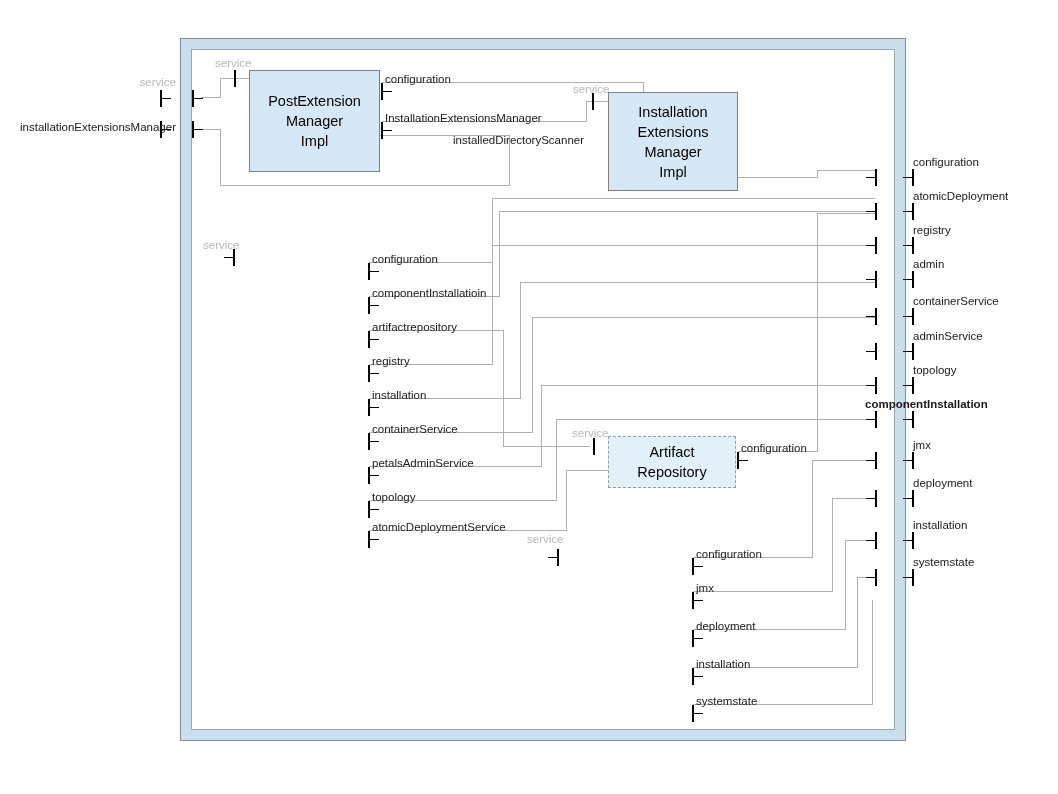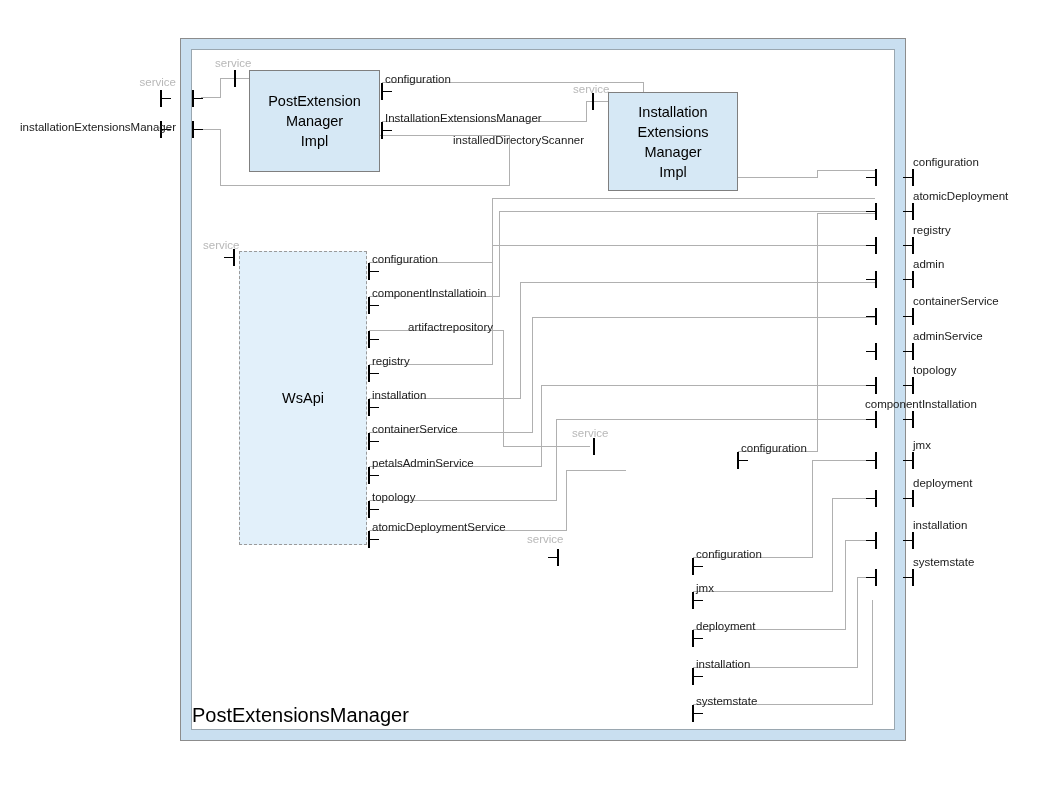--- a/index.html
+++ b/index.html
@@ -60,21 +60,20 @@
   .lbl.grey{color:#b8b8b8;}
   .lbl.r{transform:translateX(-100%);}
 </style>
 </head>
 <body>
 
 <div id="canvas">
 
   <div class="frame-outer" style="left:180px;top:38px;width:726px;height:703px;"></div>
   <div class="frame-inner" style="left:191px;top:49px;width:704px;height:681px;"></div>
-  <div class="frame-title" style="left:192px;top:705px;">PostExtensionsManager</div>
 
   <div class="wire wh" style="left:201px;top:97px;width:20px;"></div>
   <div class="wire wv" style="left:220px;top:78px;height:20px;"></div>
   <div class="wire wh" style="left:220px;top:78px;width:30px;"></div>
 
   <div class="wire wh" style="left:201px;top:129px;width:20px;"></div>
   <div class="wire wv" style="left:220px;top:129px;height:56px;"></div>
   <div class="wire wh" style="left:220px;top:185px;width:290px;"></div>
   <div class="wire wv" style="left:509px;top:135px;height:51px;"></div>
   <div class="wire wh" style="left:380px;top:135px;width:130px;"></div>
@@ -165,29 +164,30 @@
     <span style="white-space:pre-line;">Installation
 Extensions
 Manager
 Impl</span>
   </div>
   <div class="lbl grey" style="left:573px;top:84px;">service</div>
   <div class="port baronly" style="left:592px;top:93px;">
       <span class="bar"></span>
     </div>
 
-  <div class="comp dashed" style="left:239px;top:251px;width:128px;height:294px;">
-    <span>WsApi</span>
-  </div>
   <div class="lbl grey" style="left:203px;top:240px;">service</div>
   <div class="port left" style="left:233px;top:249px;">
       <span class="bar"></span>
       <span class="stub"></span>
     </div>
 
+  <div class="comp dashed" style="left:608px;top:436px;width:128px;height:52px;">
+    <span style="white-space:pre-line;">Artifact
+Repository</span>
+  </div>
   <div class="lbl grey" style="left:572px;top:428px;">service</div>
   <div class="port baronly" style="left:593px;top:438px;">
       <span class="bar"></span>
     </div>
 
   <div class="lbl grey" style="left:527px;top:534px;">service</div>
   <div class="port left" style="left:557px;top:549px;">
       <span class="bar"></span>
       <span class="stub"></span>
     </div>
@@ -207,21 +207,21 @@
       <div class="lbl" style="left: 372px; top: 254px;">configuration</div>
       <div class="port right" style="left: 368px; top: 263px;">
         <span class="bar"></span>
         <span class="stub"></span>
       </div>
       <div class="lbl" style="left: 372px; top: 288px;">componentInstallatioin</div>
       <div class="port right" style="left: 368px; top: 297px;">
         <span class="bar"></span>
         <span class="stub"></span>
       </div>
-      <div class="lbl" style="left: 372px; top: 322px; margin-left: 36px;">artifactrepository</div>
+      <div class="lbl" style="left: 372px; top: 322px;">artifactrepository</div>
       <div class="port right" style="left: 368px; top: 331px;">
         <span class="bar"></span>
         <span class="stub"></span>
       </div>
       <div class="lbl" style="left: 372px; top: 356px;">registry</div>
       <div class="port right" style="left: 368px; top: 365px;">
         <span class="bar"></span>
         <span class="stub"></span>
       </div>
       <div class="lbl" style="left: 372px; top: 390px;">installation</div>
@@ -361,21 +361,21 @@
       </div>
       <div class="lbl" style="left: 913px; top: 365px;">topology</div>
       <div class="port left" style="left: 875px; top: 411px;">
         <span class="bar"></span>
         <span class="stub"></span>
       </div>
       <div class="port left" style="left: 912px; top: 411px;">
         <span class="bar"></span>
         <span class="stub"></span>
       </div>
-      <div class="lbl" style="left: 865px; top: 399px;">componentInstallation</div>
+      <div class="lbl" style="left: 865px; top: 399px; font-weight: bold;">componentInstallation</div>
       <div class="port left" style="left: 875px; top: 452px;">
         <span class="bar"></span>
         <span class="stub"></span>
       </div>
       <div class="port left" style="left: 912px; top: 452px;">
         <span class="bar"></span>
         <span class="stub"></span>
       </div>
       <div class="lbl" style="left: 913px; top: 440px;">jmx</div>
       <div class="port left" style="left: 875px; top: 490px;">

